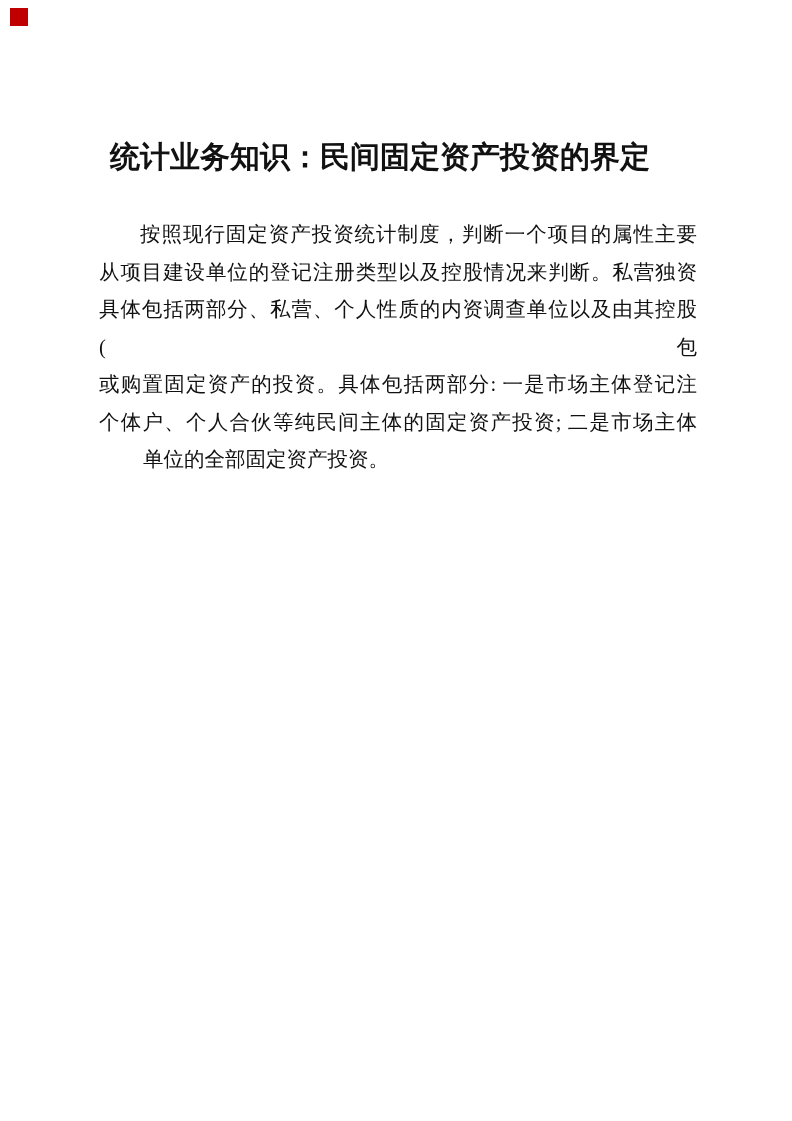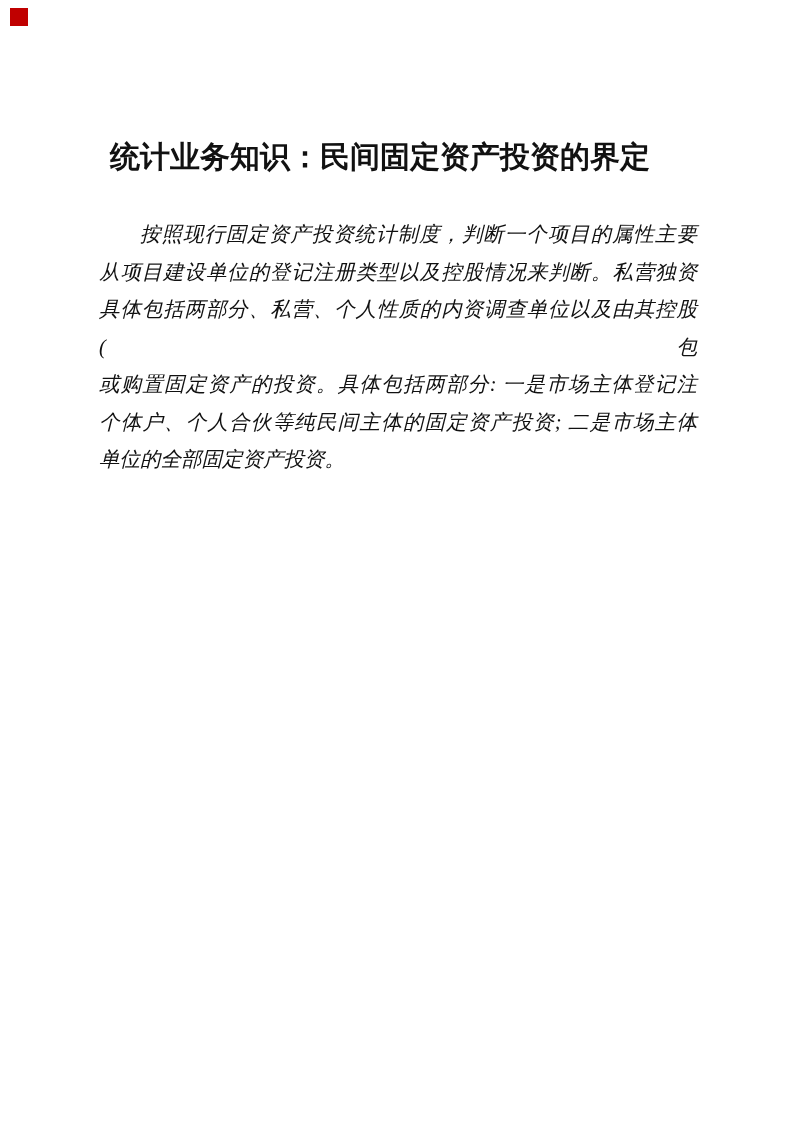--- a/index.html
+++ b/index.html
@@ -41,27 +41,27 @@
     top: 216px;
     left: 99px;
     width: 598px;
     font-size: 20.5px;
     line-height: 37.5px;
     color: #111111;
   }
   .para-line {
     text-align: justify;
     text-align-last: justify;
-    font-style: italic;
   }
   .para-line.first {
     text-indent: 41px;
   }
   .para-line.last {
     text-align-last: left;
+    margin-left: 44px;
   }
 </style>
 </head>
 <body>
 
 <div class="page">
   <div class="corner-marker" style="background: rgb(192, 0, 0);"></div>
   <h1 class="doc-title">统计业务知识：民间固定资产投资的界定</h1>
   <div class="doc-paragraph">
       <div class="para-line first">按照现行固定资产投资统计制度，判断一个项目的属性主要</div>

